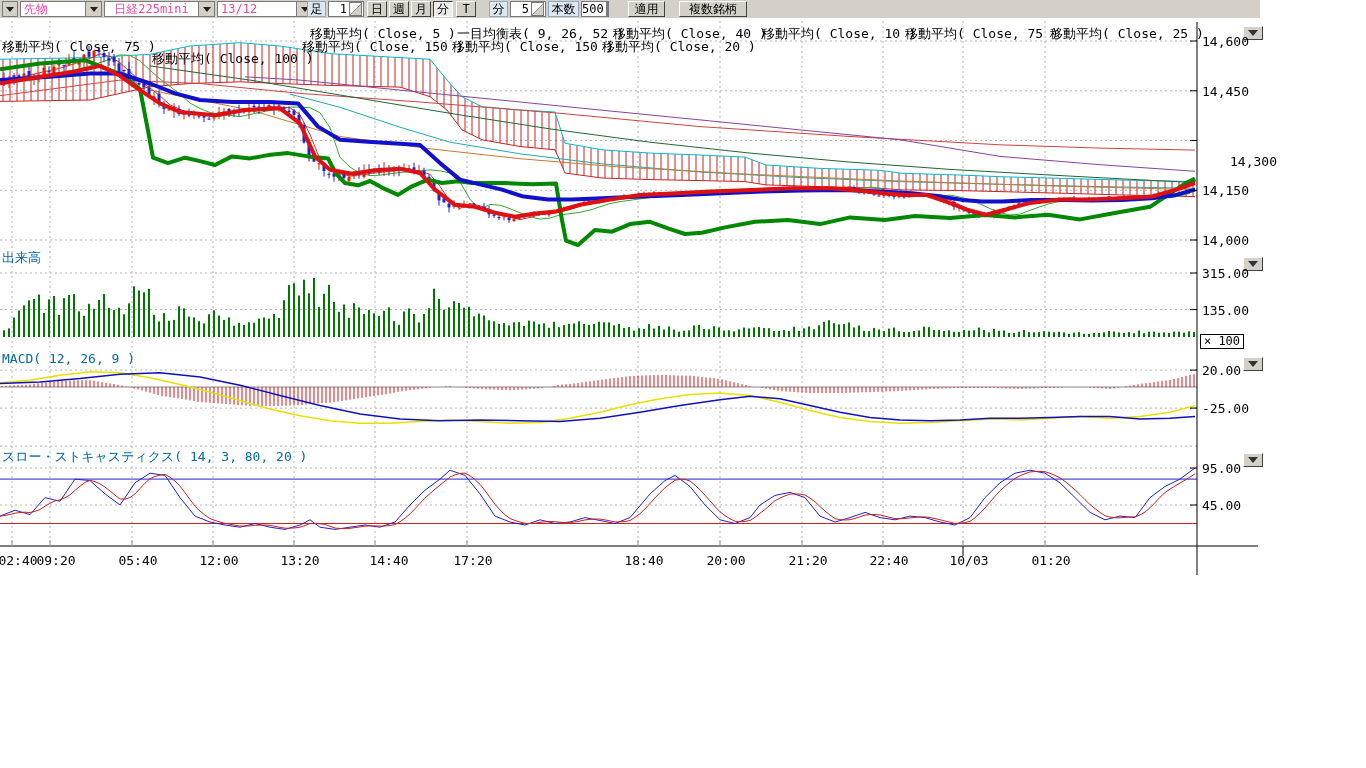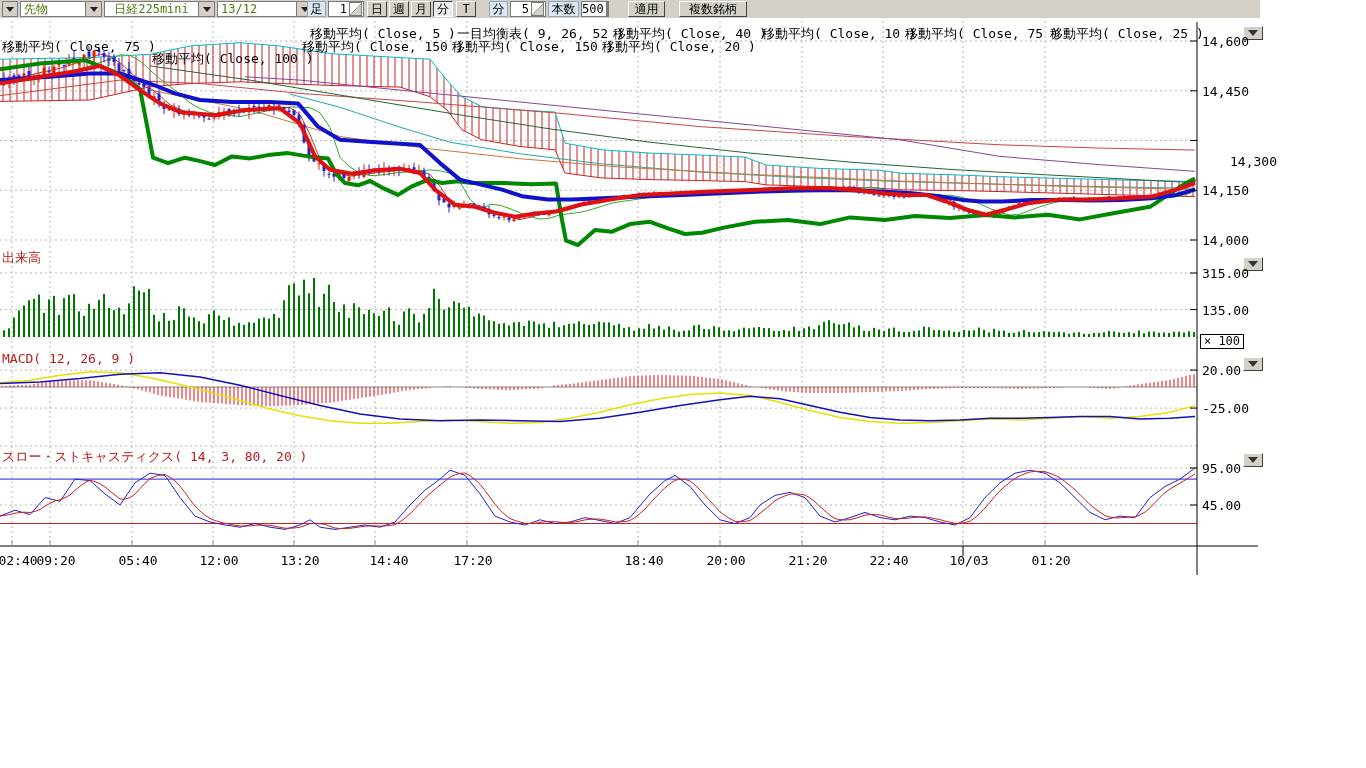--- a/index.html
+++ b/index.html
@@ -2,39 +2,39 @@
 <html><head>
 <meta charset="utf-8">
 <style>
   html,body{margin:0;padding:0;background:#fff;width:1366px;height:768px;overflow:hidden;
     font-family:"DejaVu Sans Mono","DejaVu Sans","Liberation Sans",monospace;}
   #app{position:relative;width:1366px;height:768px;background:#fff;}
   
   #toolbar{position:absolute;left:0;top:0;width:1260px;height:18px;background:#d4d0c8;}
   .tb{position:absolute;top:1px;height:16px;box-sizing:border-box;font-size:12px;line-height:14px;}
   .combo{background:#fff;border:1px solid #7a7a7a;display:flex;align-items:center;}
-  .combo .cval{flex:1;padding:0 3px;white-space:nowrap;overflow:hidden;font-size:12px;color:#4d7c0f;}
+  .combo .cval{flex:1;padding:0 3px;white-space:nowrap;overflow:hidden;font-size:12px;color:#ec4899;}
   .cbtn{width:15px;height:14px;background:#d4d0c8;border-left:1px solid #7a7a7a;
         display:flex;align-items:center;justify-content:center;}
   .caret{width:0;height:0;border-left:4px solid transparent;border-right:4px solid transparent;border-top:5px solid #222;}
   .btn{background:#d4d0c8;border:1px solid;border-color:#fff #404040 #404040 #fff;
        box-shadow:1px 1px 0 #808080 inset 0 0;display:flex;align-items:center;justify-content:center;
        font-size:12px;color:#000;cursor:default;}
   .btn.pressed{border-color:#404040 #fff #fff #404040;background:#ececea;}
   .flatlbl{background:#dce8f0;border:1px solid #90a8bc;display:flex;align-items:center;justify-content:center;font-size:12px;}
   .spin{background:#fff;border:1px solid #7a7a7a;display:flex;align-items:center;}
   .spin .sval{flex:1;text-align:right;padding-right:2px;font-size:12px;}
   .spinwidget{width:11px;height:12px;margin-right:1px;background:linear-gradient(135deg,#fff 48%,#9a9a9a 48%,#9a9a9a 56%,#d4d0c8 56%);border:1px solid #7a7a7a;}
   
   #chart-layer{position:absolute;left:0;top:0;width:1366px;height:768px;}
   #gen-labels{position:absolute;left:0;top:0;width:1366px;height:768px;pointer-events:none;}
   .axlabel{position:absolute;font-size:13px;color:#000;white-space:nowrap;line-height:13px;}
   .tlabel{position:absolute;font-size:13px;color:#000;white-space:nowrap;transform:translateX(-50%);line-height:13px;}
   .ovl{position:absolute;font-size:13px;color:#000;white-space:nowrap;line-height:13px;}
-  .paneltxt{position:absolute;font-size:13px;color:#b91c1c;white-space:nowrap;line-height:13px;}
+  .paneltxt{position:absolute;font-size:13px;color:#0369a1;white-space:nowrap;line-height:13px;}
   
   .pbtn{position:absolute;left:1243px;width:18px;height:12px;background:#d4d0c8;
         border:1px solid;border-color:#fff #404040 #404040 #fff;
         display:flex;align-items:center;justify-content:center;}
   .pbtn .tri{width:0;height:0;border-left:5px solid transparent;border-right:5px solid transparent;border-top:6px solid #333;}
   #mult-badge{position:absolute;left:1200px;top:334px;width:42px;height:13px;background:#fff;
         border:1px solid #000;font-size:12px;line-height:13px;text-align:center;}
 </style>
 </head>
 <body>

